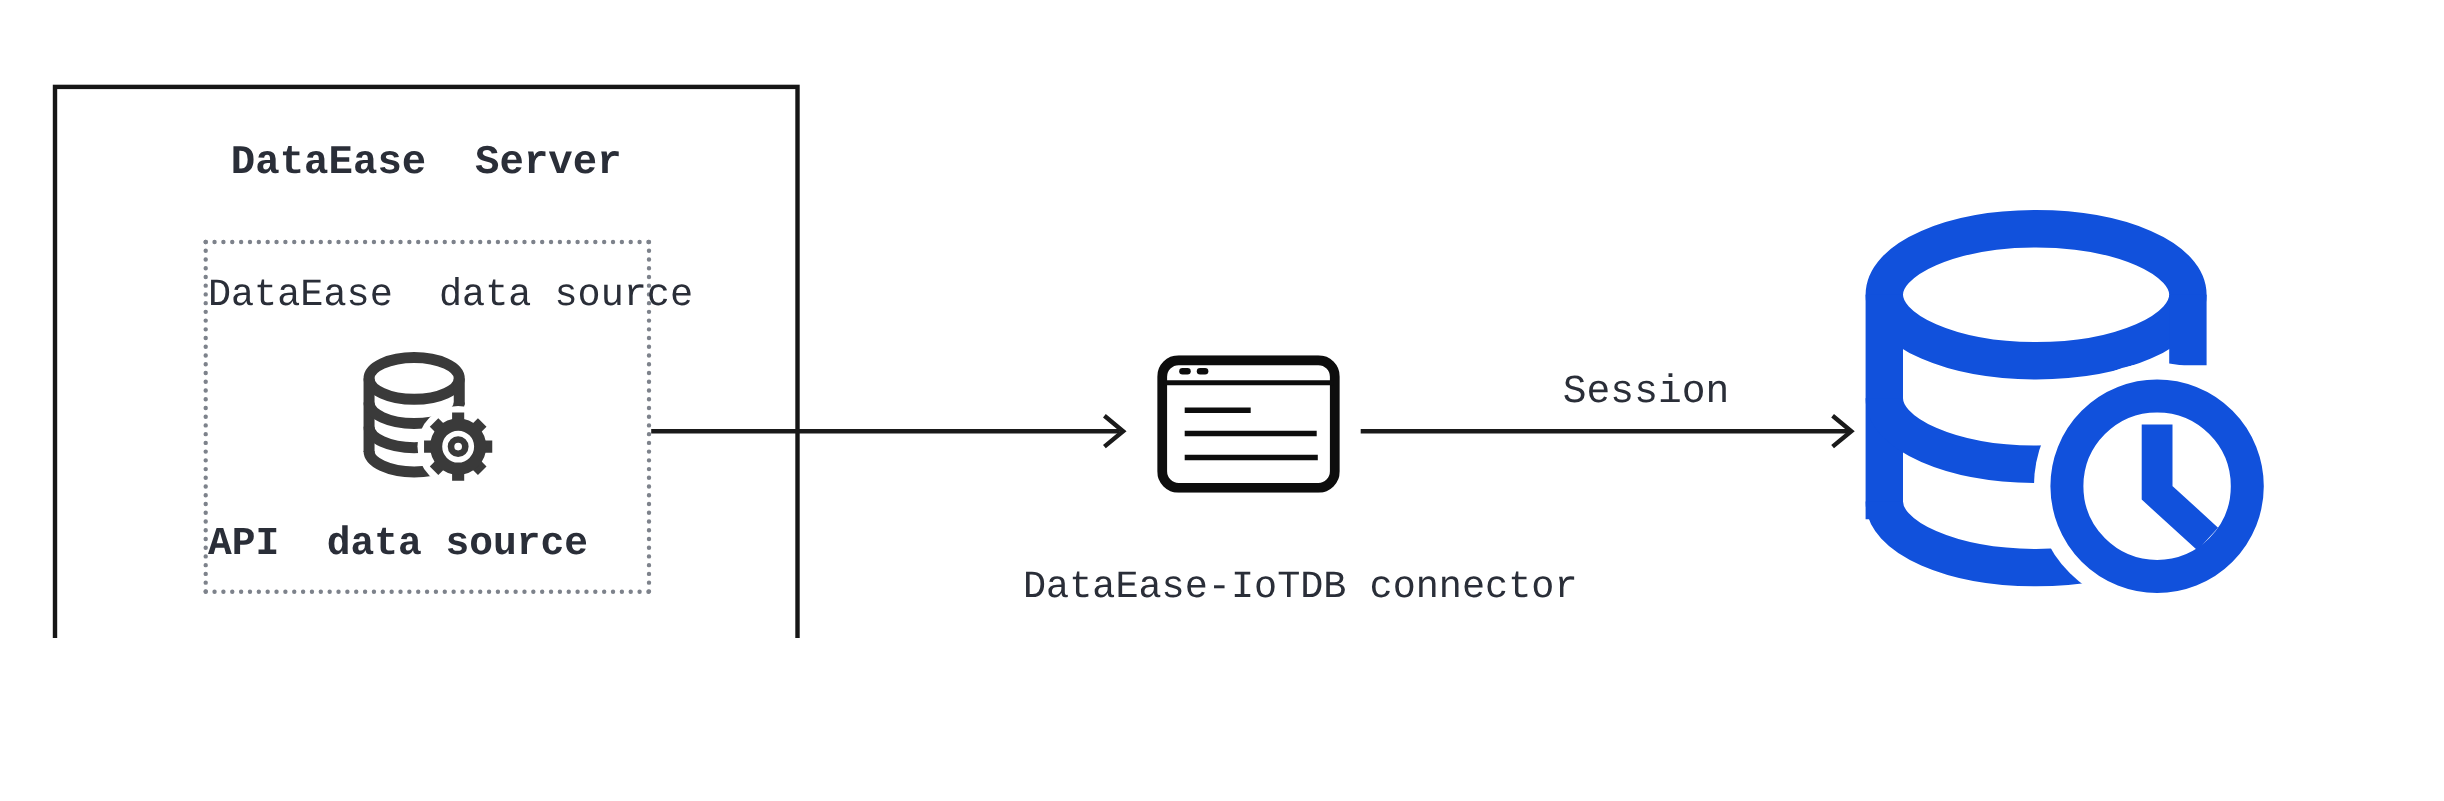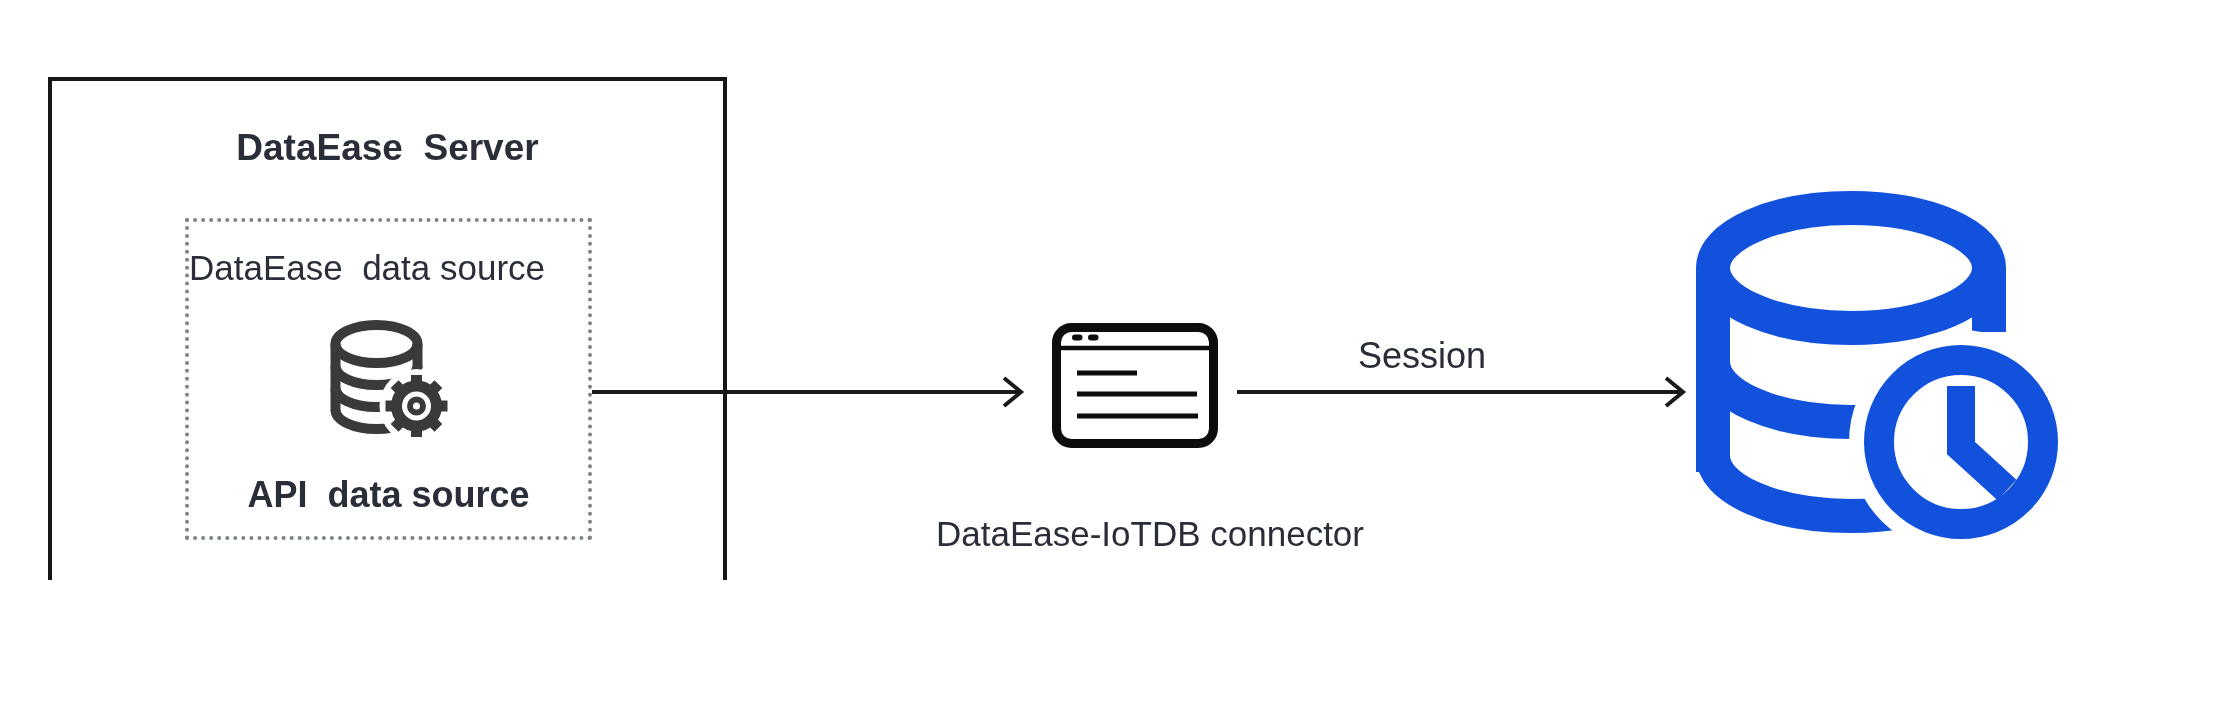--- a/index.html
+++ b/index.html
@@ -8,28 +8,29 @@
     background: #ffffff;
     font-family: "Liberation Sans", "DejaVu Sans", sans-serif;
   }
   .canvas {
     position: relative;
     width: 2222px;
     height: 580px;
     background: #ffffff;
     overflow: hidden;
     color: #2a2e38;
+    font-family: Liberation Mono, monospace;
   }
   .label {
     position: absolute;
     white-space: pre;
     color: #2a2e38;
     font-size: 35px;
     line-height: 1.2;
-    text-align: center;
+    text-align: right;
   }
 
   
   .server-box {
     position: absolute;
     left: 48px;
     top: 77px;
     width: 679px;
     height: 598px;
     border: 4px solid #161616;
@@ -73,21 +74,20 @@
     top: 96px;
     transform: translateX(-50%);
   }
   .api-label {
     position: absolute;
     left: 0;
     right: 0;
     top: 252px;
     font-size: 36px;
     font-weight: bold;
-    text-align: center;
     white-space: pre;
   }
 
   
   .arrow { position: absolute; }
   .arrow1 { left: 590px; top: 370px; }
   .arrow2 { left: 1235px; top: 370px; }
 
   
   .connector-icon { position: absolute; left: 1052px; top: 323px; }

